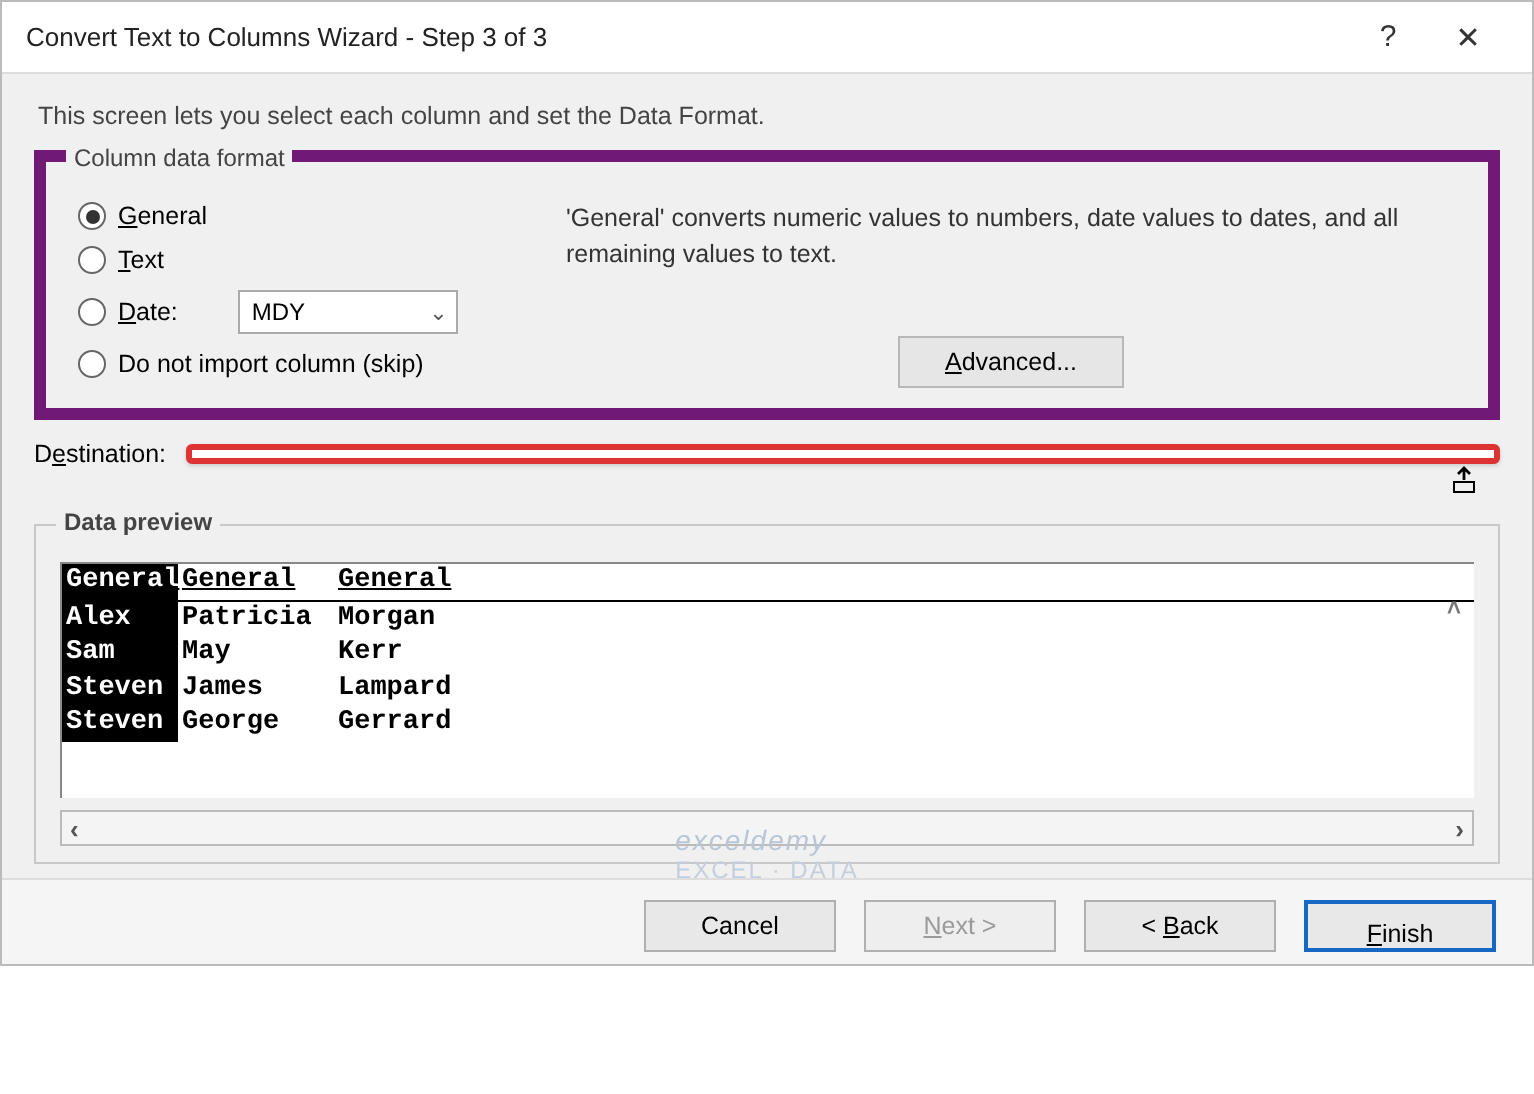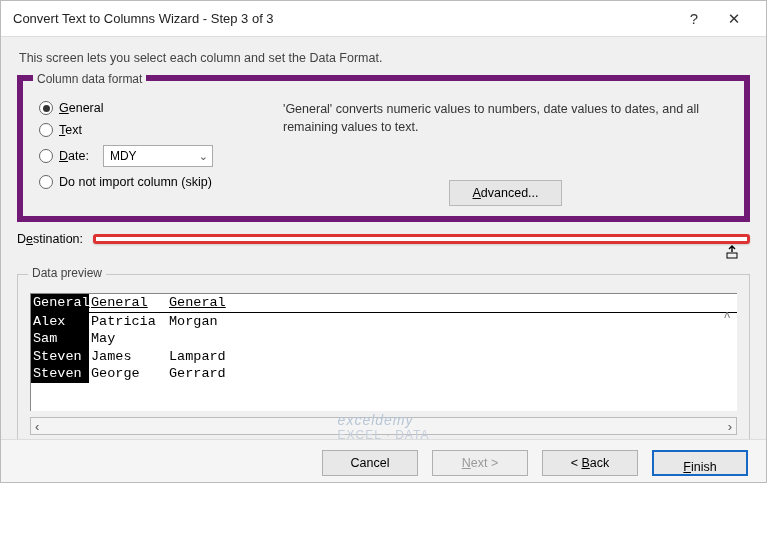--- a/index.html
+++ b/index.html
@@ -45,43 +45,43 @@
   .radio { display: flex; align-items: center; gap: 6px; font-size: 12.5px;}
   .radio .circ {
     width: 14px; height: 14px; border: 1px solid #666; border-radius: 50%; background: #fff;
     display: inline-flex; align-items:center; justify-content:center;
   }
   .radio.sel .circ::after { content:""; width: 7px; height: 7px; border-radius: 50%; background: #333;}
   .underline { text-decoration: underline; }
   .select-mdy {
     display:inline-flex; align-items:center; justify-content:space-between;
     width: 110px; height: 22px; border:1px solid #aaa; background:#fff; padding:0 4px 0 6px;
-    font-size:12px; margin-left: 8px;
+    font-size:12px; margin-left: 24px;
   }
   .select-mdy .chev { font-size:11px; color:#555; }
   .note { font-size: 12.5px; color: #333; line-height: 1.4; }
   .advanced-btn {
     display:inline-flex; align-items:center; justify-content:center;
     height: 26px; padding: 0 22px; background: #e6e6e6; border:1px solid #b8b8b8;
-    font-size:12.5px; margin-top: 44px;
+    font-size:12.5px; margin-top: 32px;
   }
   .destrow { display:flex; align-items:center; margin: 8px 16px 0 16px; gap: 10px;}
   .destrow label { font-size:12.5px; }
   .destfield-wrap {
     flex:1; position: relative;
     border: 3px solid #d33; border-radius: 3px; padding: 2px;
     box-shadow: 0 1px 2px rgba(0,0,0,.15);
     background:#fff;
   }
   .destfield { width:100%; height:22px; border:1px solid #999; background:#fff; display:flex; align-items:center; padding:0 26px 0 6px; font-size:12.5px;}
   .picker {
     position:absolute; right:4px; top:4px; width:22px; height:22px;
     display:flex; align-items:center; justify-content:center; color:#222;
   }
-  .preview { margin: 28px 16px 0 16px; }
+  .preview { margin: 28px 16px 0 16px; font-weight: bold; }
   .preview-box {
     border: 1px solid #c8c8c8; position: relative; padding: 18px 12px 8px 12px;
     background:#f0f0f0;
   }
   .preview-title { position:absolute; top:-9px; left:10px; background:#f0f0f0; padding:0 4px; font-size:12px; color:#444;}
   .dataview {
     background:#fff; border:1px solid #888; border-right:none; border-bottom:none;
     font-family: Consolas, "Courier New", monospace;
     font-size: 13.5px;
     line-height: 1.3;
@@ -186,20 +186,21 @@
           <div class="cell colC">General</div>
         </div>
         <div class="dv-row">
             <div class="cell colA sel-col">Alex</div>
             <div class="cell colB">Patricia</div>
             <div class="cell colC">Morgan</div>
           </div>
         <div class="dv-row">
             <div class="cell colA sel-col">Sam</div>
             <div class="cell colB">May</div>
+            <div class="cell colC">Kerr</div>
           </div>
         <div class="dv-row">
             <div class="cell colA sel-col">Steven</div>
             <div class="cell colB">James</div>
             <div class="cell colC">Lampard</div>
           </div>
         <div class="dv-row">
             <div class="cell colA sel-col">Steven</div>
             <div class="cell colB">George</div>
             <div class="cell colC">Gerrard</div>

